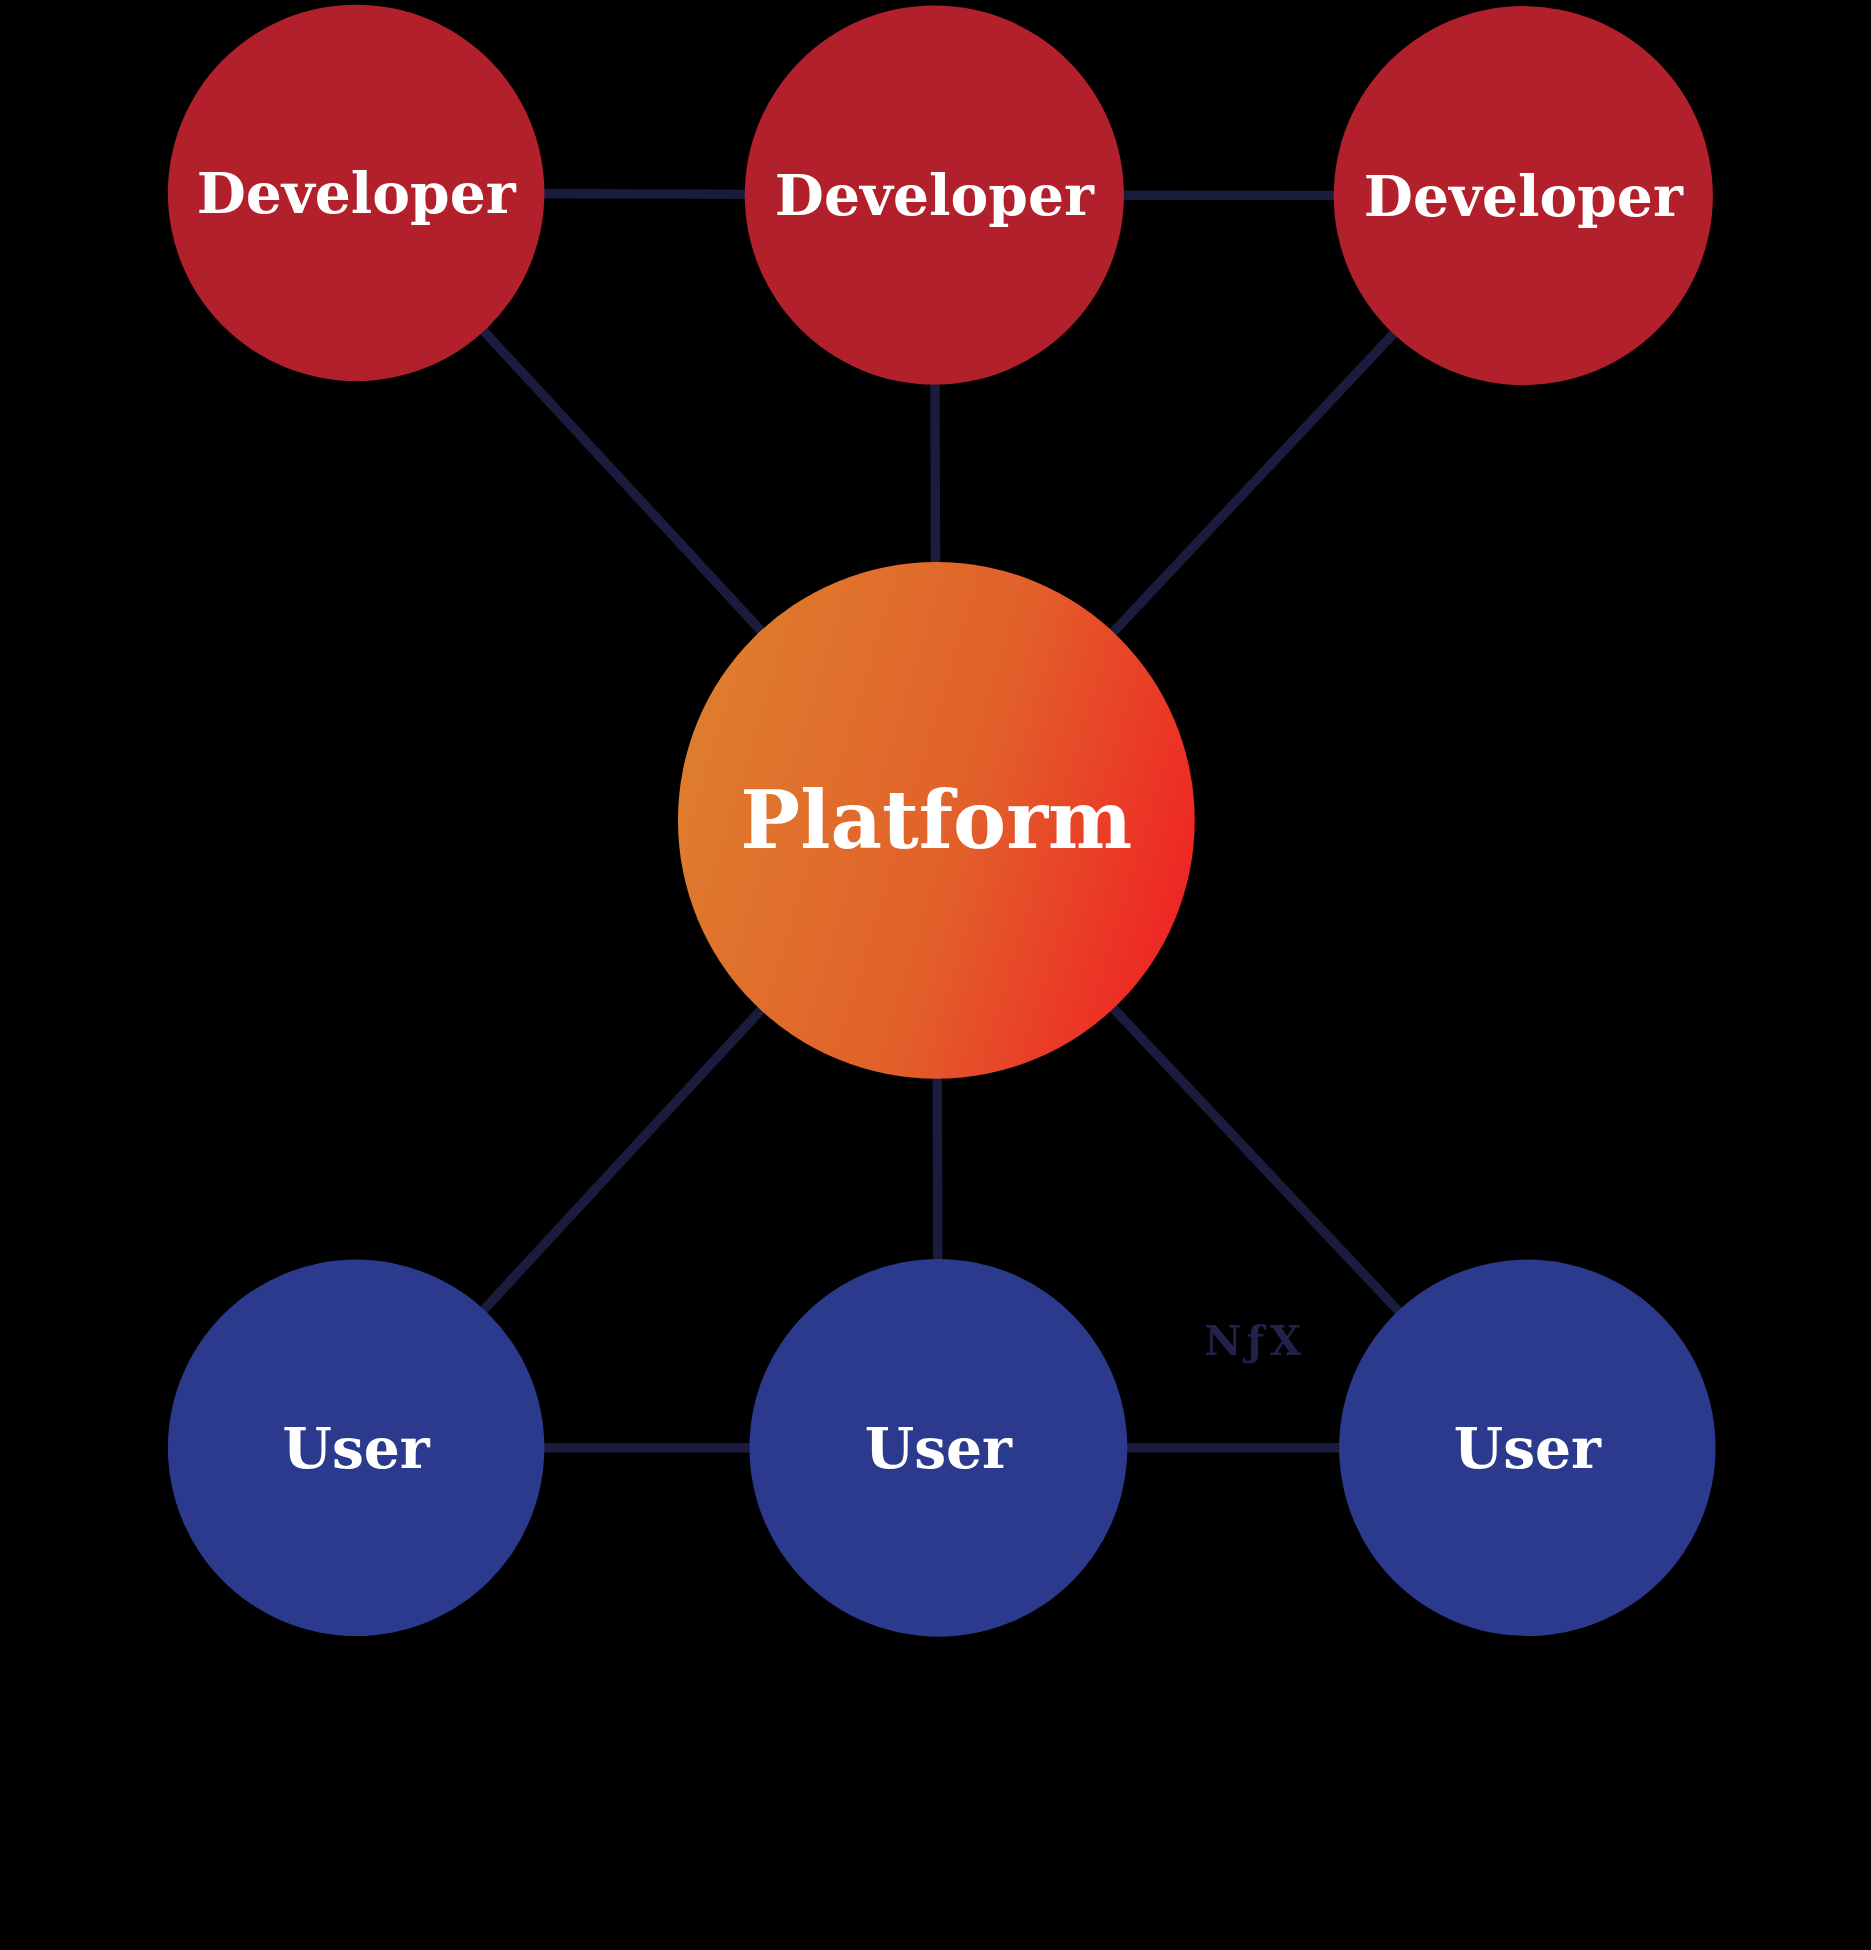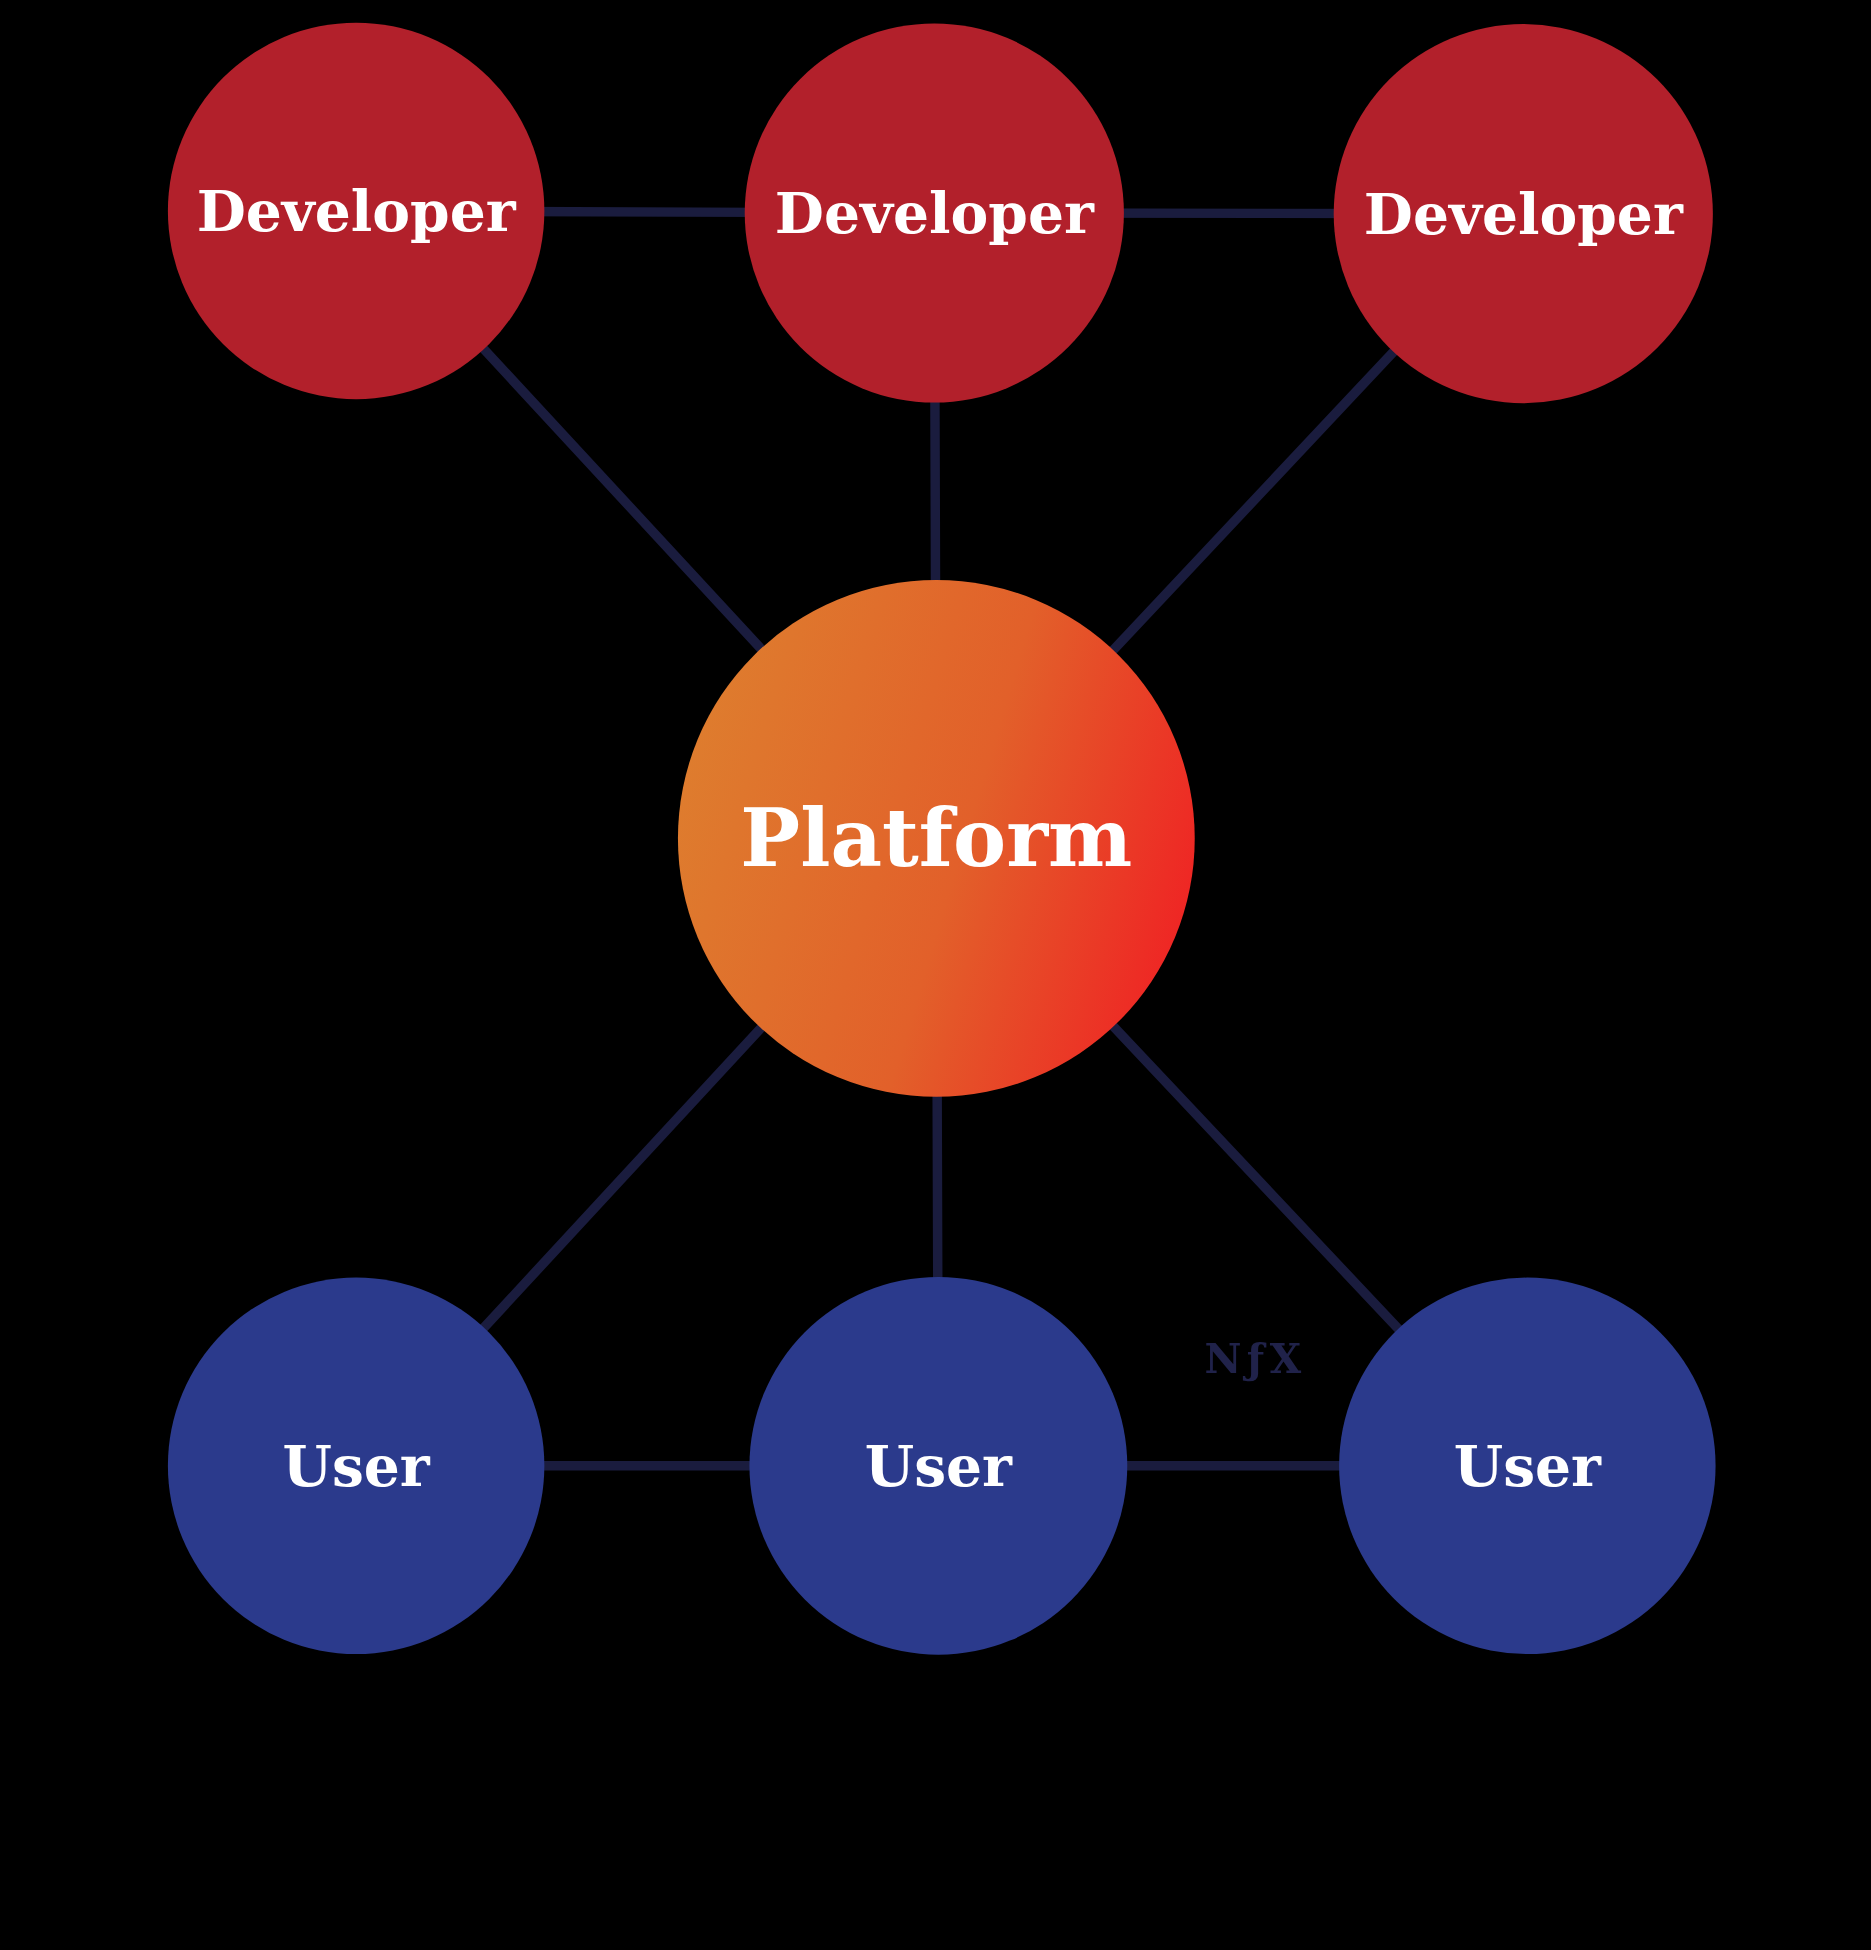--- a/index.html
+++ b/index.html
@@ -3,21 +3,21 @@
 <meta charset="utf-8">
 <style>
   html, body {
     margin: 0;
     padding: 0;
     background: #000000;
   }
   .stage {
     width: 1574px;
     max-width: 100%;
-    margin: 18px auto;
+    margin: 0 auto;
   }
   svg {
     display: block;
     width: 100%;
     height: auto;
     background: #000000;
   }
   .edge {
     stroke-width: 14;
     stroke-linecap: round;

